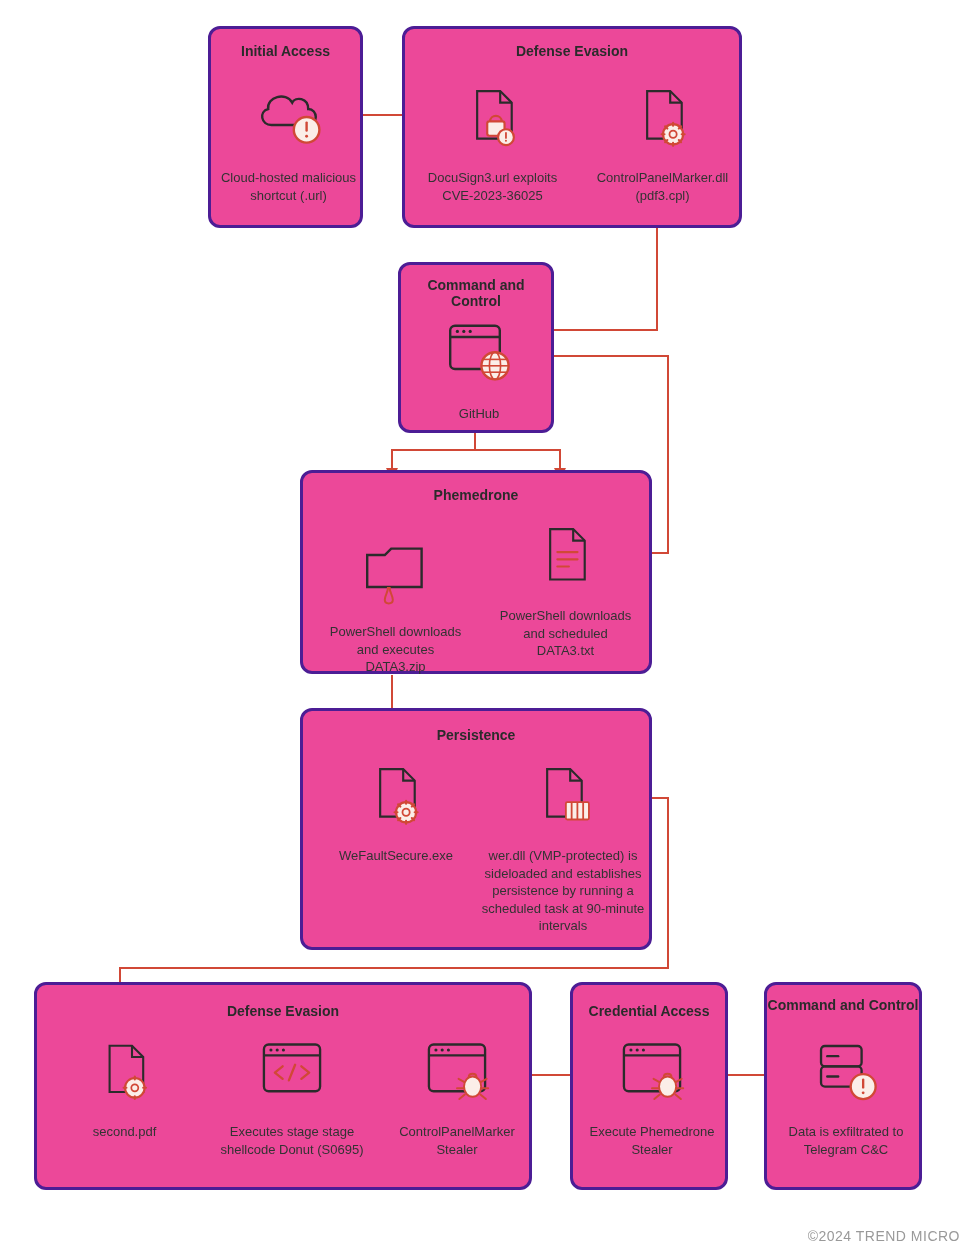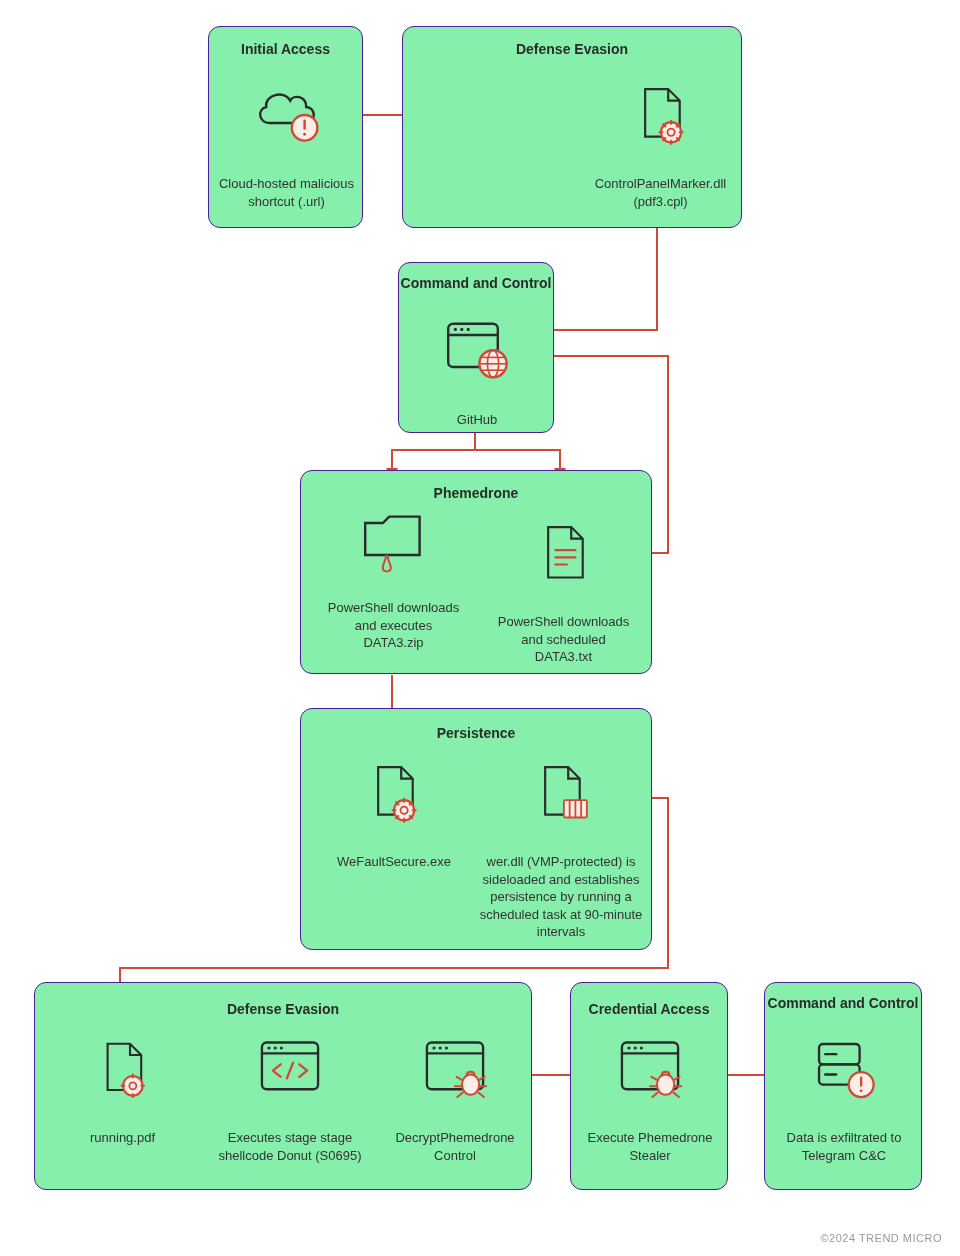--- a/index.html
+++ b/index.html
@@ -1,22 +1,22 @@
 <!DOCTYPE html>
 <html><head>
 <meta charset="utf-8">
 <style>
   *{box-sizing:border-box;margin:0;padding:0}
   body{font-family:-apple-system,BlinkMacSystemFont,'Segoe UI',Arial,sans-serif;background:#fff;width:960px;height:1256px;position:relative;color:#2b2b2b}
-  .box{position:absolute;background:#86efac;border:1px solid #4c1d95;border-radius:12px}
+  .box{position:absolute;background:#ec4899;border:3px solid #4c1d95;border-radius:12px}
   .box-title{font-weight:600;font-size:14px;text-align:center;position:absolute;width:100%;left:0}
   .node{position:absolute;display:flex;flex-direction:column;align-items:center;text-align:center}
-  .node-label{font-size:13px;line-height:1.35;color:#333;margin-top:20px}
+  .node-label{font-size:13px;line-height:1.35;color:#333;margin-top:12px}
   .icon{width:80px;height:80px;display:flex;align-items:center;justify-content:center}
-  .footer{position:absolute;bottom:12px;right:18px;font-size:11px;color:#999;letter-spacing:.5px}
+  .footer{position:absolute;bottom:12px;right:0;font-size:14px;color:#999;letter-spacing:.5px}
   svg.arrows{position:absolute;top:0;left:0;width:960px;height:1256px;pointer-events:none}
   .stroke-dk{stroke:#2b2b2b}
   .stroke-red{stroke:#d14836}
   .fill-red{fill:#d14836}
 </style>
 </head>
 <body>
 
 <svg class="arrows">
   <defs>
@@ -61,20 +61,34 @@
         <line x1="72" y1="57" x2="72" y2="67" class="stroke-red" stroke-width="3" stroke-linecap="round"></line>
         <circle cx="72" cy="74" r="1.8" class="fill-red"></circle>
       </svg>
     </div>
     <div class="node-label" style="width:140px">Cloud-hosted malicious shortcut (.url)</div>
   </div>
 </div>
 
 <div class="box" style="left:402px;top:26px;width:340px;height:202px">
   <div class="box-title" style="top:14px">Defense Evasion</div>
+  <div class="node" style="left:20px;top:48px;width:135px">
+    <div class="icon">
+      <svg viewBox="0 0 100 100" width="72" height="80">
+        <path d="M28,14 L60,14 L76,30 L76,80 L28,80 Z" fill="none" class="stroke-dk" stroke-width="3"></path>
+        <path d="M60,14 L60,30 L76,30" fill="none" class="stroke-dk" stroke-width="3"></path>
+        <path d="M46,56 C46,46 62,46 62,56" fill="none" class="stroke-red" stroke-width="3"></path>
+        <rect x="42" y="56" width="24" height="20" rx="3" fill="#fbeee8" class="stroke-red" stroke-width="3"></rect>
+        <circle cx="68" cy="78" r="11" fill="#fbeee8" class="stroke-red" stroke-width="3"></circle>
+        <line x1="68" y1="72" x2="68" y2="79" class="stroke-red" stroke-width="2.5" stroke-linecap="round"></line>
+        <circle cx="68" cy="83" r="1.4" class="fill-red"></circle>
+      </svg>
+    </div>
+    <div class="node-label" style="width:130px">DocuSign3.url exploits CVE-2023-36025</div>
+  </div>
   <div class="node" style="left:185px;top:48px;width:145px">
     <div class="icon">
       <svg viewBox="0 0 100 100" width="72" height="80">
         <path d="M28,14 L60,14 L76,30 L76,80 L28,80 Z" fill="none" class="stroke-dk" stroke-width="3"></path>
         <path d="M60,14 L60,30 L76,30" fill="none" class="stroke-dk" stroke-width="3"></path>
         <circle cx="64" cy="74" r="14" fill="#fbeee8" class="stroke-red" stroke-width="3"></circle>
         <circle cx="64" cy="74" r="5" fill="none" class="stroke-red" stroke-width="2.5"></circle>
         <g class="stroke-red" stroke-width="3" stroke-linecap="round">
           <line x1="64" y1="58" x2="64" y2="62"></line>
             <line x1="64" y1="86" x2="64" y2="90"></line>
@@ -107,21 +121,21 @@
         <line x1="56" y1="58" x2="84" y2="58" class="stroke-red" stroke-width="2"></line>
         <line x1="56" y1="74" x2="84" y2="74" class="stroke-red" stroke-width="2"></line>
       </svg>
     </div>
     <div class="node-label">GitHub</div>
   </div>
 </div>
 
 <div class="box" style="left:300px;top:470px;width:352px;height:204px">
   <div class="box-title" style="top:14px">Phemedrone</div>
-  <div class="node" style="left:20px;top:28px;width:145px">
+  <div class="node" style="left:20px;top:58px;width:145px">
     <div class="icon">
       <svg viewBox="0 0 100 100" width="86" height="80">
         <path d="M14,30 L36,30 L44,22 L82,22 L82,70 L14,70 Z" fill="none" class="stroke-dk" stroke-width="3"></path>
         <path d="M40,70 C40,78 36,80 36,86 C36,92 46,92 46,86 C46,80 42,78 42,70" fill="none" class="stroke-red" stroke-width="2.5"></path>
       </svg>
     </div>
     <div class="node-label" style="width:140px">PowerShell downloads and executes DATA3.zip</div>
   </div>
   <div class="node" style="left:190px;top:42px;width:145px">
     <div class="icon">
@@ -185,21 +199,21 @@
         <circle cx="64" cy="74" r="14" fill="#fbeee8" class="stroke-red" stroke-width="3"></circle>
         <circle cx="64" cy="74" r="5" fill="none" class="stroke-red" stroke-width="2.5"></circle>
         <g class="stroke-red" stroke-width="3" stroke-linecap="round">
           <line x1="64" y1="58" x2="64" y2="62"></line>
             <line x1="64" y1="86" x2="64" y2="90"></line>
           <line x1="48" y1="74" x2="52" y2="74"></line>
             <line x1="76" y1="74" x2="80" y2="74"></line>
         </g>
       </svg>
     </div>
-    <div class="node-label">running.pdf</div>
+    <div class="node-label">second.pdf</div>
   </div>
   <div class="node" style="left:175px;top:46px;width:160px">
     <div class="icon">
       <svg viewBox="0 0 100 100" width="80" height="78">
         <rect x="14" y="16" width="72" height="60" rx="6" fill="none" class="stroke-dk" stroke-width="3"></rect>
         <line x1="14" y1="30" x2="86" y2="30" class="stroke-dk" stroke-width="3"></line>
         <circle cx="23" cy="23" r="2" fill="#2b2b2b"></circle>
           <circle cx="31" cy="23" r="2" fill="#2b2b2b"></circle>
           <circle cx="39" cy="23" r="2" fill="#2b2b2b"></circle>
         <path d="M38,44 L28,52 L38,60" fill="none" class="stroke-red" stroke-width="3" stroke-linecap="round" stroke-linejoin="round"></path>
@@ -222,21 +236,21 @@
         <g class="stroke-red" stroke-width="2.5" stroke-linecap="round">
           <line x1="59" y1="64" x2="52" y2="60"></line>
             <line x1="81" y1="64" x2="88" y2="60"></line>
           <line x1="58" y1="72" x2="50" y2="72"></line>
             <line x1="82" y1="72" x2="90" y2="72"></line>
           <line x1="60" y1="80" x2="53" y2="86"></line>
             <line x1="80" y1="80" x2="87" y2="86"></line>
         </g>
       </svg>
     </div>
-    <div class="node-label" style="width:150px">DecryptPhemedrone Control</div>
+    <div class="node-label" style="width:150px">ControlPanelMarker Stealer</div>
   </div>
 </div>
 
 <div class="box" style="left:570px;top:982px;width:158px;height:208px">
   <div class="box-title" style="top:18px">Credential Access</div>
   <div class="node" style="left:0;top:46px;width:158px">
     <div class="icon">
       <svg viewBox="0 0 100 100" width="80" height="78">
         <rect x="14" y="16" width="72" height="60" rx="6" fill="none" class="stroke-dk" stroke-width="3"></rect>
         <line x1="14" y1="30" x2="86" y2="30" class="stroke-dk" stroke-width="3"></line>

